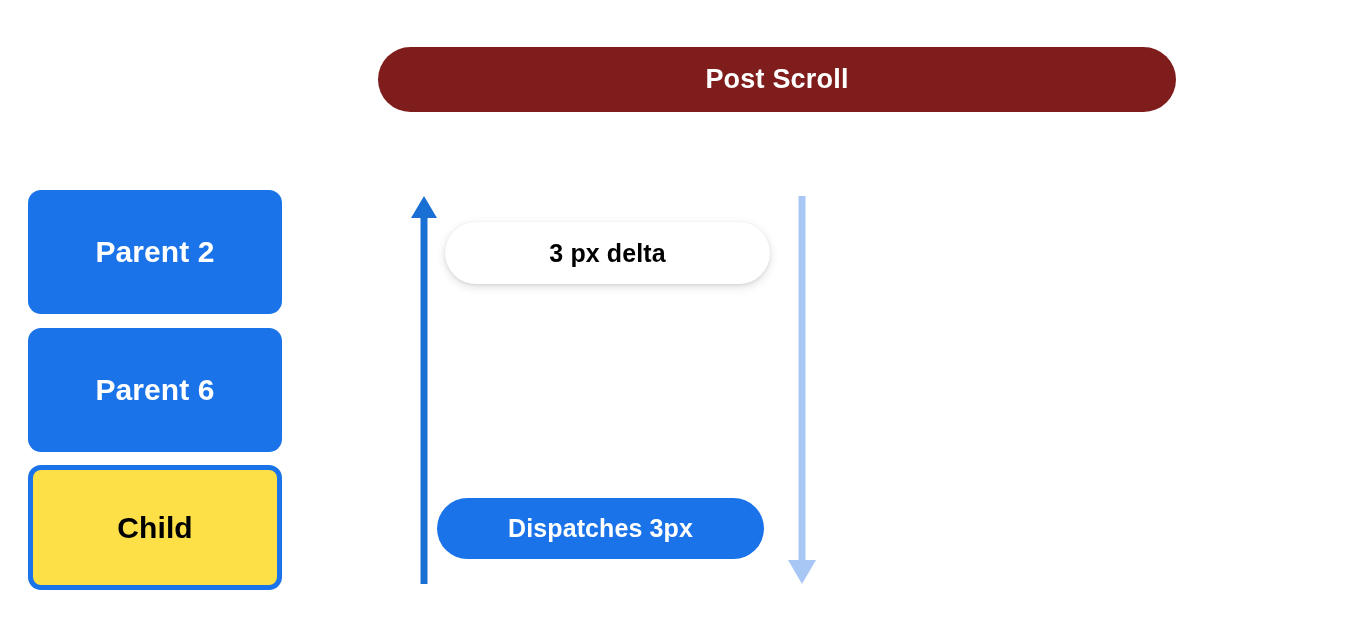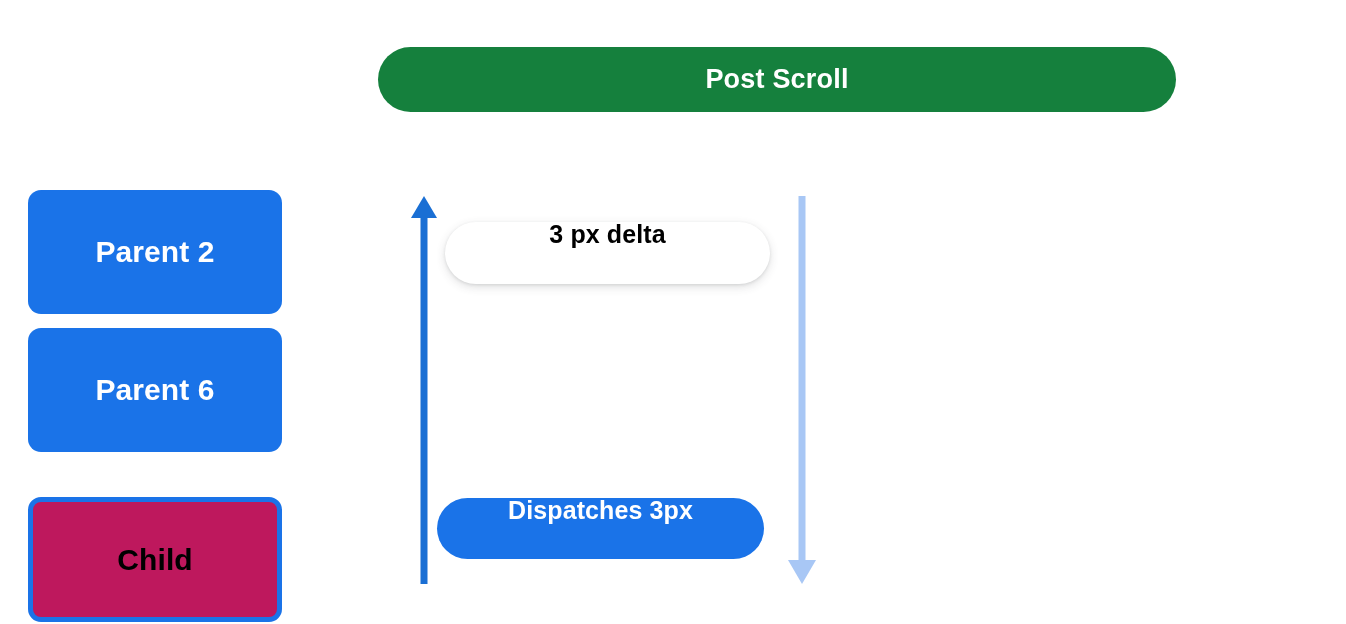--- a/index.html
+++ b/index.html
@@ -19,21 +19,21 @@
     overflow: hidden;
   }
 
   
   .header-pill {
     position: absolute;
     left: 378px;
     top: 47px;
     width: 798px;
     height: 65px;
-    background: #15803d;
+    background: #7f1d1d;
     border-radius: 33px;
     display: flex;
     align-items: center;
     justify-content: center;
     box-sizing: border-box;
   }
   .header-pill .label {
     color: #ffffff;
     font-size: 27px;
     font-weight: bold;
@@ -58,42 +58,41 @@
     line-height: 1;
     letter-spacing: 0.1px;
   }
   .stack-box.filled {
     background: #1a73e8;
   }
   .stack-box.filled .label {
     color: #ffffff;
   }
   .stack-box.outlined {
-    background: #be185d;
+    background: #fde047;
     border: 5px solid #1a73e8;
-    margin-top: 32px;
   }
   .stack-box.outlined .label {
     color: #000000;
   }
 
   .box-parent2 { top: 190px;  height: 124px; }
   .box-parent1 { top: 328px;  height: 124px; }
   .box-child   { top: 465px;  height: 125px; }
 
   
   .arrow {
     position: absolute;
   }
 
   
   .mid-pill {
     position: absolute;
     display: flex;
-    align-items: flex-start;
+    align-items: center;
     justify-content: center;
     box-sizing: border-box;
   }
   .mid-pill .label {
     font-size: 25px;
     font-weight: bold;
     line-height: 1;
     letter-spacing: 0.1px;
   }
 

